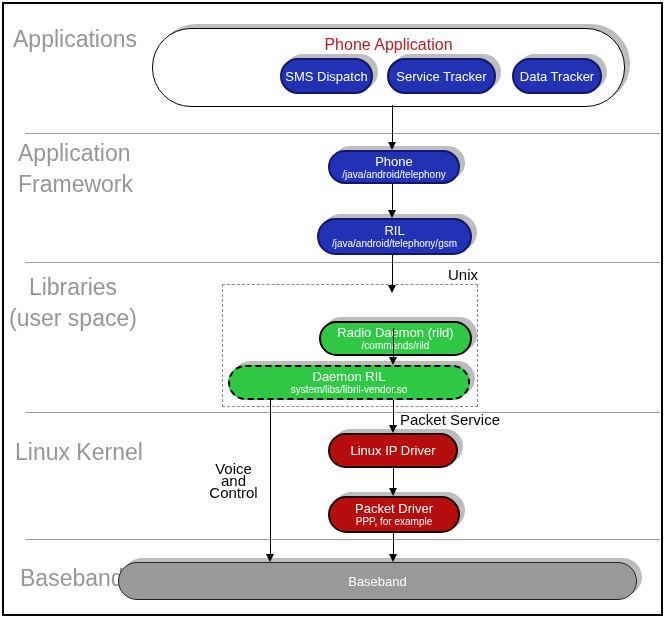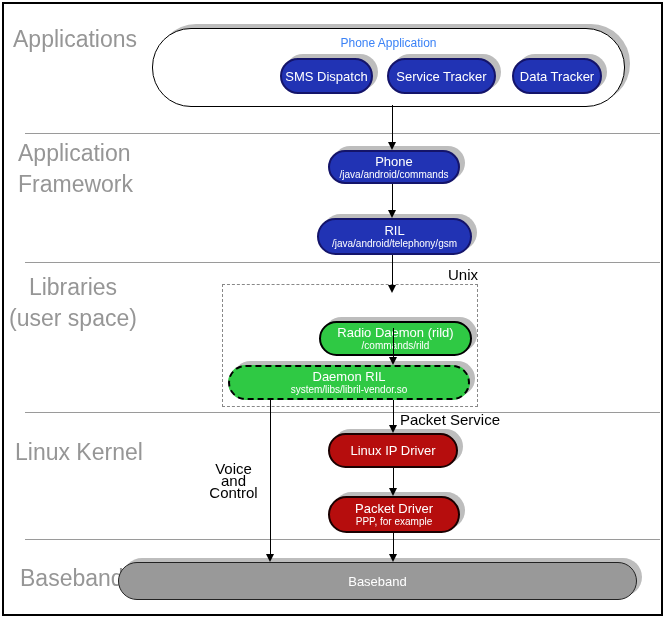--- a/index.html
+++ b/index.html
@@ -12,21 +12,21 @@
           box-shadow:5px -4px 0 var(--shadow,#bdbdbd); }
   .pill .t { font-size:13px; line-height:15px; white-space:nowrap; }
   .pill .s { font-size:10px; line-height:12px; white-space:nowrap; }
   .blue  { background:var(--app-blue,#2133b4); border:2px solid #14146a; }
   .green { background:var(--lib-green,#2fc944); border:2px solid #000;margin-top:28px; }
   .green-dashed { background:var(--lib-green,#2fc944); border:2px dashed #000; }
   .red   { background:var(--kernel-red,#b60d0d); border:2px solid #1a0000; }
   .gray  { background:var(--baseband-gray,#999999); border:1px solid #222; }
   .container-box { position:absolute; border:1px solid #000; border-radius:39px; background:#fff;
                    box-shadow:5px -4px 0 var(--shadow,#bdbdbd); }
-  .container-title { position:absolute; width:100%; top:7px; text-align:center; font-size:12px; color:#3b82f6; }
+  .container-title { position:absolute; width:100%; top:7px; text-align:center; font-size:16px; color:#b91c1c; }
   .dashed-box { position:absolute; border:1px dashed #888; box-sizing:border-box; }
   .vline { position:absolute; width:1px; background:#000; }
   .ahead { position:absolute; width:0; height:0; border-left:4px solid transparent;
            border-right:4px solid transparent; border-top:8px solid #000; }
   .small-label { position:absolute; font-size:15px; line-height:12px; color:#000; white-space:nowrap; }
   .small-label.center { text-align:center; white-space:normal; }
   .small-label.right { text-align:right; }
 </style>
 </head>
 <body>
@@ -59,21 +59,21 @@
   </div>
   <div class="pill blue" style="left:387px; top:58px; width:109px; height:36px; border-radius:18px">
     <div class="t">Service Tracker</div>
   </div>
   <div class="pill blue" style="left:512px; top:58px; width:90px; height:36px; border-radius:18px">
     <div class="t">Data Tracker</div>
   </div>
 
   <div class="pill blue" style="left:328px; top:150px; width:132px; height:34px; border-radius:17px">
     <div class="t">Phone</div>
-    <div class="s">/java/android/commands</div>
+    <div class="s">/java/android/telephony</div>
   </div>
   <div class="pill blue" style="left:317px; top:218px; width:155px; height:37px; border-radius:19px">
     <div class="t">RIL</div>
     <div class="s">/java/android/telephony/gsm</div>
   </div>
 
   <div class="small-label right" style="left:430px; top:269px; width:48px">Unix</div>
   <div class="dashed-box" style="left:222px; top:284px; width:256px; height:123px"></div>
   <div class="pill green" style="left:319px; top:293px; width:153px; height:35px; border-radius:18px">
     <div class="t">Radio Daemon (rild)</div>

